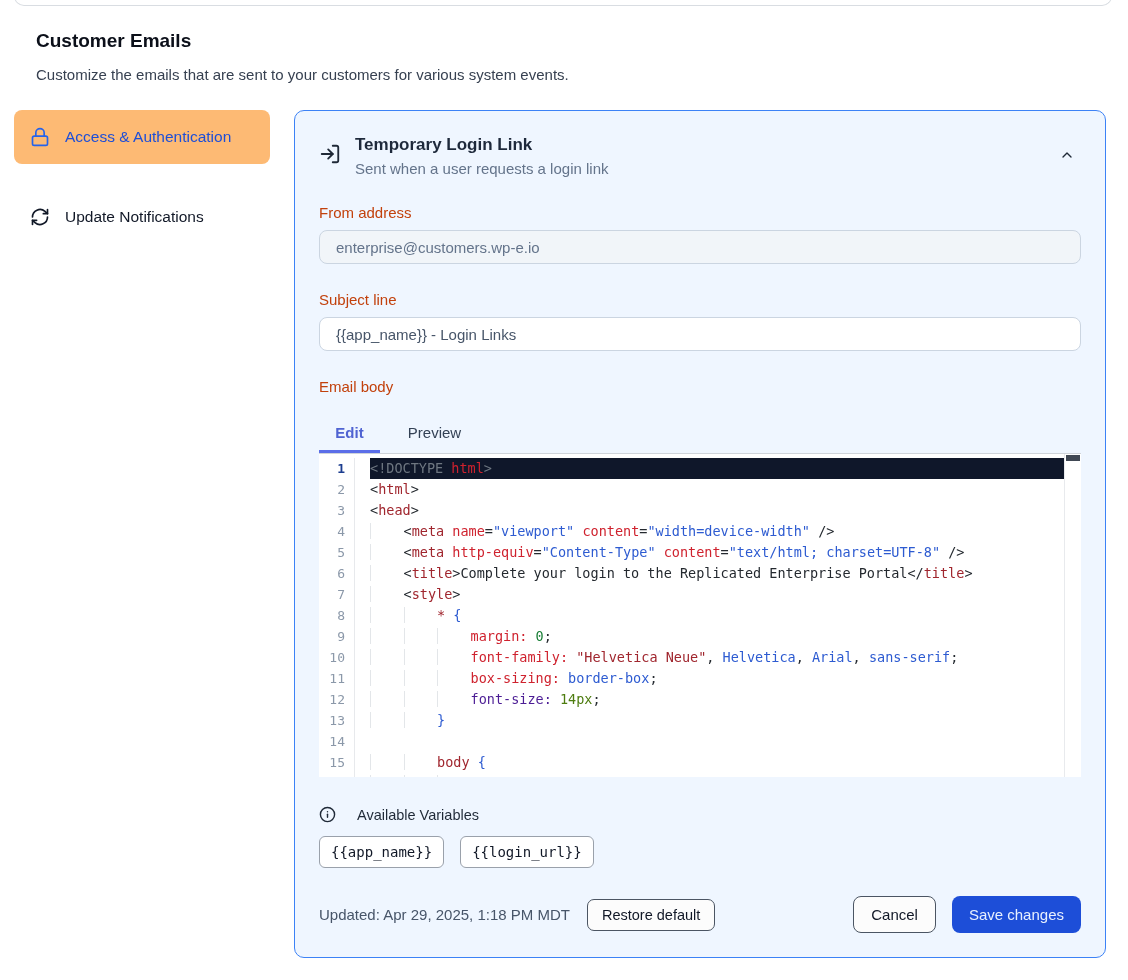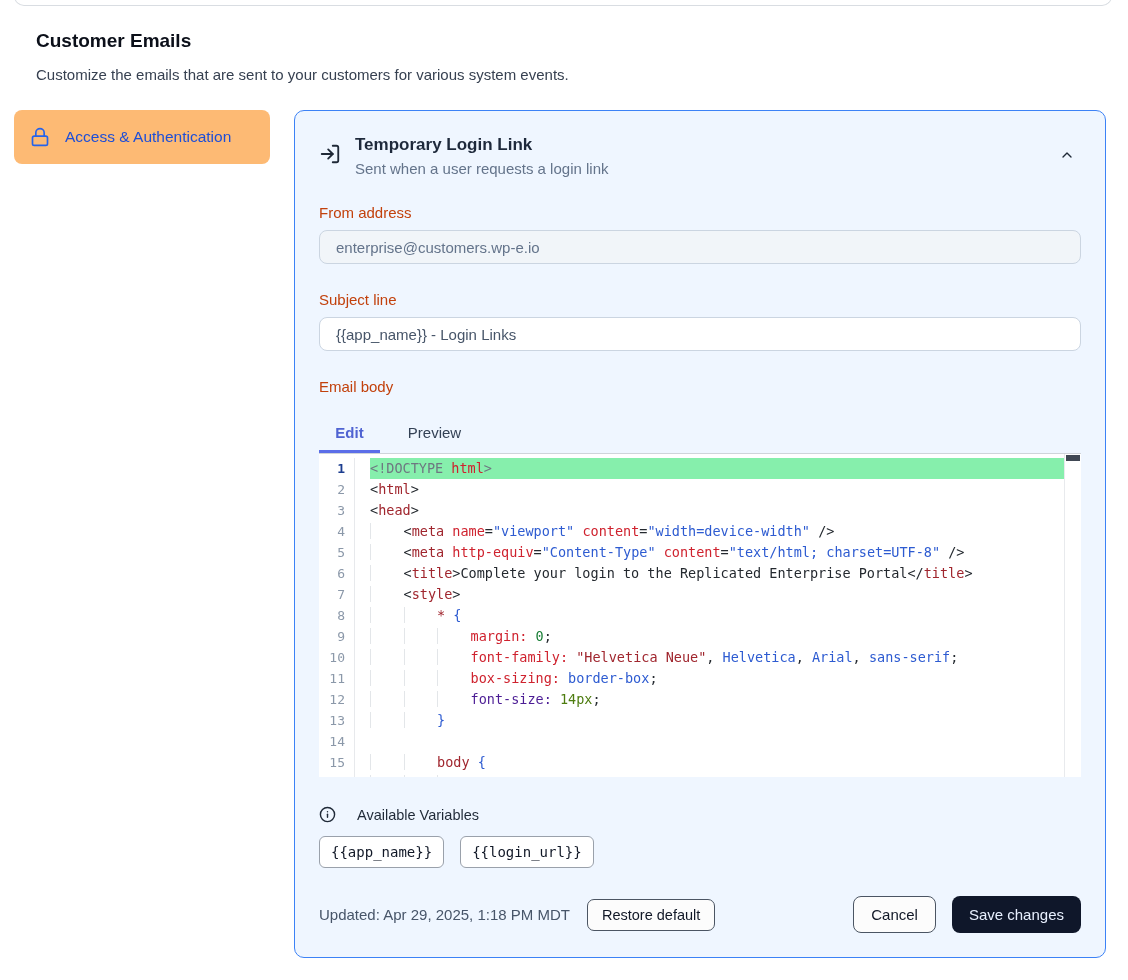--- a/index.html
+++ b/index.html
@@ -73,21 +73,21 @@
   .editor-scroll { display: flex; padding-top: 4px; }
   .gutter {
     flex: 0 0 36px; text-align: right; padding-right: 9px;
     font-family: "DejaVu Sans Mono", monospace; font-size: 13px;
     color: #8b98a9; border-right: 1px solid #e7e9ec;
   }
   .gutter .ln { height: 21px; line-height: 21px; }
   .gutter .ln.act { color: #1c3d8f; font-weight: 700; }
   .code { flex: 1; padding-left: 15px; font-family: "DejaVu Sans Mono", monospace; font-size: 13.5px; }
   .code .cl { height: 21px; line-height: 21px; white-space: pre; }
-  .code .cl.actline { background: #86efac; }
+  .code .cl.actline { background: #0f172a; }
   .code .ind { border-left: 1px solid #e3e6e9; }
   .vscroll {
     position: absolute; top: 0; right: 0; width: 17px; bottom: 0;
     background: #ffffff; border-left: 1px solid #e8eaed;
   }
   .vthumb { position: absolute; top: 1px; left: 1px; right: 1px; height: 6px; background: #404854; }
 
   
   .vars-row { display: flex; align-items: center; gap: 21px; margin-top: 29px; }
   .vars-label { font-size: 14.5px; color: #1f2937; }
@@ -104,41 +104,52 @@
     font-size: 14.5px;
   }
   .btn-outline {
     background: #fcfcfc; border: 1px solid #4b5563; color: #111827;
     padding: 7px 14px;
   }
   .btn-restore { margin-left: 17px; }
   .btn-cancel { margin-left: auto; padding: 9px 17px; font-size: 15px; border-radius: 8px; }
   .btn-save {
     margin-left: 16px; padding: 10px 17px; font-size: 15px;
-    background: #0f172a; color: #e8f0fe; border: none; border-radius: 8px; cursor: default;
+    background: #1d4ed8; color: #e8f0fe; border: none; border-radius: 8px; cursor: default;
   }
   svg { display: block; }
 </style>
 </head>
 <body>
 
 <div class="top-card-edge"></div>
 
 <h1 class="page-title">Customer Emails</h1>
 <p class="page-sub">Customize the emails that are sent to your customers for various system events.</p>
 
 <nav class="sidebar">
   <div class="side-item active">
     <span class="side-icon">
       <svg width="20" height="20" viewBox="0 0 24 24" fill="none" stroke="#2563eb" stroke-width="2" stroke-linecap="round" stroke-linejoin="round">
         <rect x="3" y="11" width="18" height="11" rx="2" ry="2"></rect>
         <path d="M7 11V7a5 5 0 0 1 10 0v4"></path>
       </svg>
     </span>
     <span class="side-label">Access &amp; Authentication</span>
+  </div>
+  <div class="side-item">
+    <span class="side-icon">
+      <svg width="20" height="20" viewBox="0 0 24 24" fill="none" stroke="#111827" stroke-width="2" stroke-linecap="round" stroke-linejoin="round">
+        <path d="M3 12a9 9 0 0 1 15-6.7L21 8"></path>
+        <path d="M21 3v5h-5"></path>
+        <path d="M21 12a9 9 0 0 1-15 6.7L3 16"></path>
+        <path d="M3 21v-5h5"></path>
+      </svg>
+    </span>
+    <span class="side-label">Update Notifications</span>
   </div>
 </nav>
 
 <section class="card">
   <div class="card-header">
     <span class="hicon">
       <svg width="22" height="22" viewBox="0 0 24 24" fill="none" stroke="#1f2937" stroke-width="2" stroke-linecap="round" stroke-linejoin="round">
         <path d="M15 3h4a2 2 0 0 1 2 2v14a2 2 0 0 1-2 2h-4"></path>
         <polyline points="10 17 15 12 10 7"></polyline>
         <line x1="15" y1="12" x2="3" y2="12"></line>

